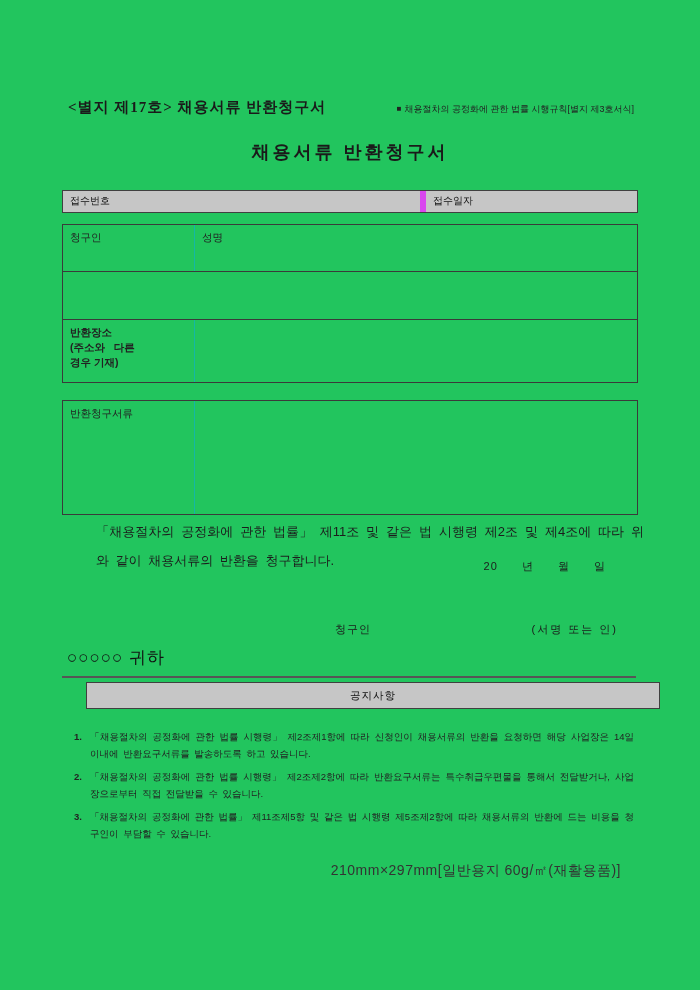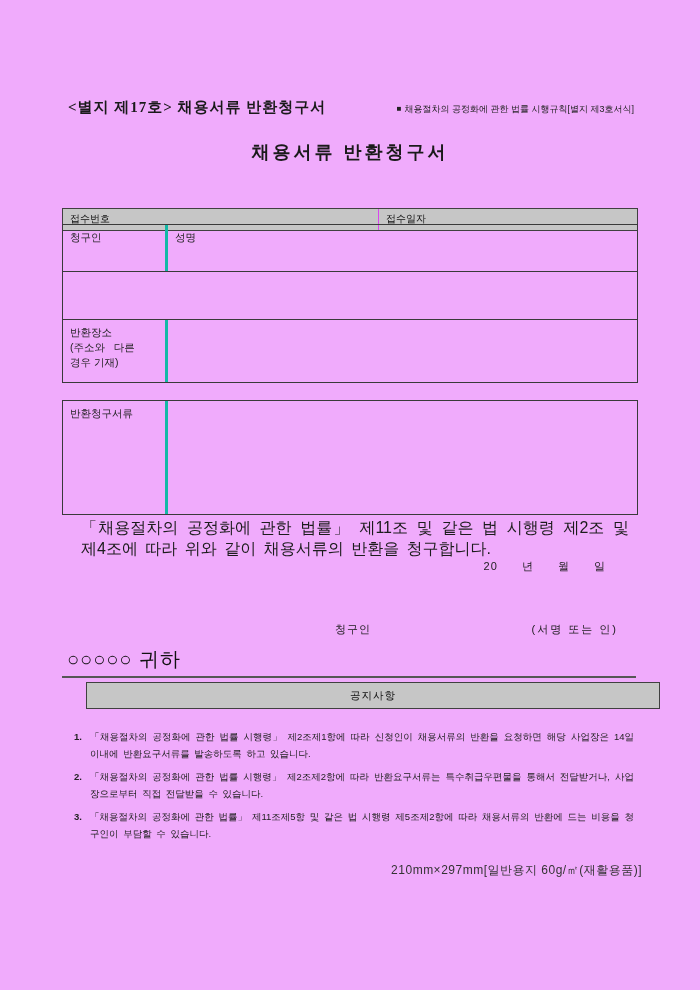--- a/index.html
+++ b/index.html
@@ -1,19 +1,19 @@
 <!DOCTYPE html>
 <html><head>
 <meta charset="utf-8">
 <style>
   html,body{margin:0;padding:0;background:#888;}
   .page{
     position:relative;
     width:700px;height:990px;
-    background:#f0abfc;
+    background:#22c55e;
     font-family:"Liberation Sans","DejaVu Sans",sans-serif;
     color:#1a1a1a;
     overflow:hidden;
   }
   
   .doc-header{
     position:absolute;left:68px;right:66px;top:98px;
     display:flex;justify-content:space-between;align-items:baseline;
   }
   .form-label{
@@ -22,77 +22,77 @@
   }
   .reg-ref{font-size:9px;font-weight:normal;white-space:nowrap;color:#222;}
   .sq-bullet{display:inline-block;font-size:8px;margin-right:3px;transform:translateY(-1px);}
   
   .doc-title{
     position:absolute;left:0;right:0;top:140px;
     text-align:center;font-size:18px;font-weight:bold;letter-spacing:3px;
   }
   
   .gray-row{
-    position:absolute;left:62px;top:208px;width:574px;height:21px;
+    position:absolute;left:62px;top:190px;width:574px;height:21px;
     background:#c6c6c6;border:1px solid #404040;
     display:grid;grid-template-columns:315px 1fr;
   }
   .gray-row .cell{padding:3px 0 0 7px;font-size:10px;color:#111;}
-  .gray-row .cell + .cell{border-left:1px solid #d946ef;}
+  .gray-row .cell + .cell{border-left:6px solid #d946ef;margin-left:42px;}
   .tbl{
     position:absolute;left:62px;width:574px;
     border:1px solid #3a3a3a;
   }
   .tbl-main{top:224px;}
   .row{display:grid;}
   .row + .row{border-top:1px solid #3a3a3a;}
   .r1{grid-template-columns:102px 213px 1fr;height:46px;}
   .r2{grid-template-columns:102px 1fr;height:47px;}
-  .r3{grid-template-columns:102px 1fr;height:62px;}
+  .r3{grid-template-columns:102px 1fr;height:62px;font-weight:bold;}
   .cell{box-sizing:border-box;}
-  .row .cell + .cell{border-left:3px solid #14b8a6;}
+  .row .cell + .cell{border-left:1px solid #14b8a6;margin-left:29px;}
   .lbl{padding:5px 4px 0 7px;font-size:10.5px;color:#222;white-space:pre;line-height:15px;overflow:hidden;}
   .tbl-docs{top:400px;}
   .rdocs{grid-template-columns:102px 1fr;height:113px;}
   
   .claim-par{
-    position:absolute;left:81px;top:517px;width:548px;
-    font-size:16px;line-height:21px;text-align:justify;word-spacing:3px;color:#1c1c1c;
+    position:absolute;left:96px;top:517px;width:548px;
+    font-size:13px;line-height:29px;text-align:justify;word-spacing:3px;color:#1c1c1c;
   }
   .date-line{
     position:absolute;right:94px;top:559px;
     font-size:11px;word-spacing:20px;letter-spacing:1px;color:#1c1c1c;
   }
   .claimant-line{position:absolute;left:0;right:0;top:622px;height:16px;}
   .claimant-word{position:absolute;left:335px;font-size:11px;letter-spacing:1px;}
   .sign-note{position:absolute;right:82px;font-size:11px;letter-spacing:2px;}
   .recipient-line{
     position:absolute;left:67px;top:646px;
-    font-size:20px;letter-spacing:1px;color:#111;
+    font-size:17px;letter-spacing:1px;color:#111;
   }
   .rule{
     position:absolute;left:62px;top:676px;width:574px;height:0;
     border-top:2px solid #565656;
   }
   .notice-bar{
     position:absolute;left:62px;top:682px;width:574px;height:27px;
     background:#c6c6c6;border:1px solid #404040;box-sizing:border-box;
     display:flex;align-items:center;justify-content:center;
     font-size:10.5px;letter-spacing:1px;color:#111;margin-left:24px;
   }
   .notice-list{position:absolute;left:74px;top:728px;width:560px;}
   .notice-item{display:flex;margin-bottom:6px;}
   .notice-no{width:16px;flex:none;font-size:9.5px;font-weight:bold;line-height:17px;color:#222;}
   .notice-text{
     flex:1;font-size:9.5px;font-weight:normal;line-height:17px;
     text-align:justify;word-spacing:2px;color:#222;
   }
   .paper-spec{
-    position:absolute;right:58px;top:862px;
-    font-size:12px;letter-spacing:0.5px;color:#333;margin-left:39px;
+    position:absolute;right:79px;top:862px;
+    font-size:14px;letter-spacing:0.5px;color:#333;margin-left:39px;
   }
 </style>
 </head>
 <body>
 
 <div class="page">
 
   <div class="doc-header">
     <span class="form-label">&lt;별지 제17호&gt; 채용서류 반환청구서</span>
     <span class="reg-ref">

